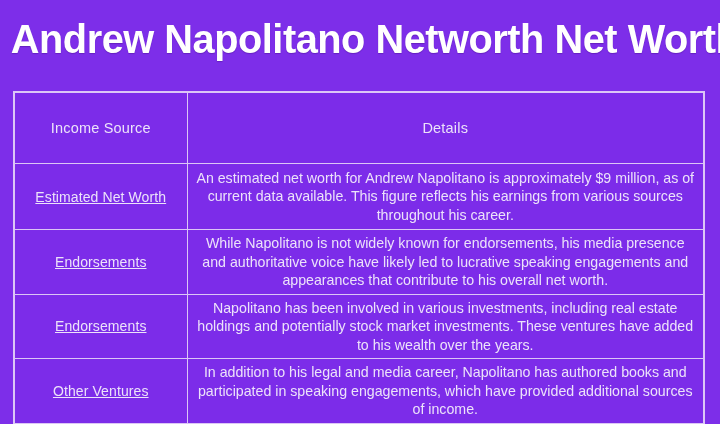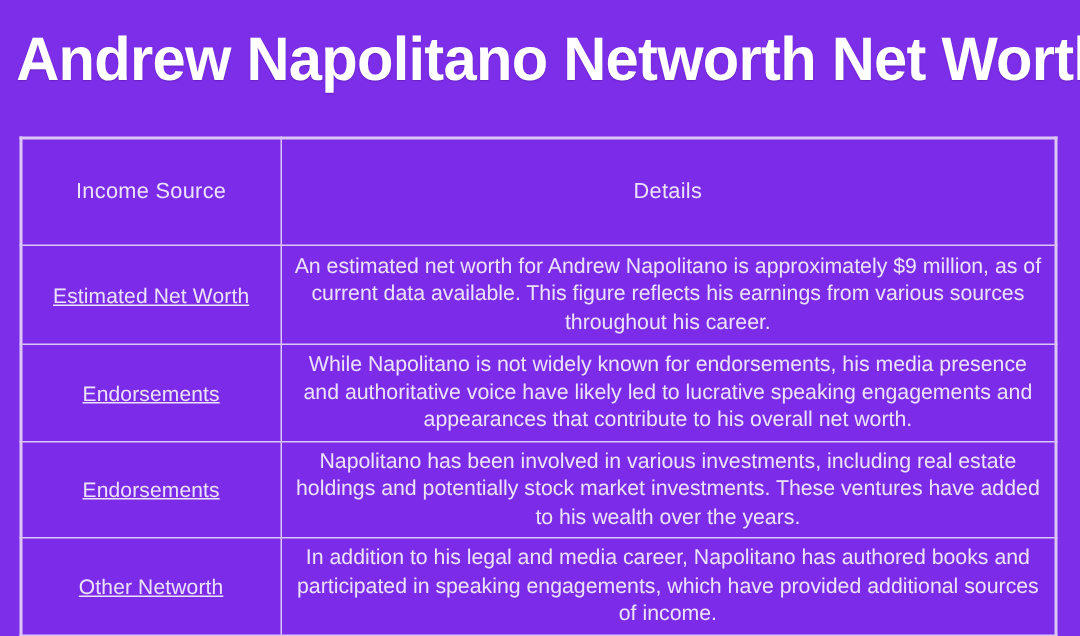--- a/index.html
+++ b/index.html
@@ -108,17 +108,17 @@
       <td class="cell-source">Endorsements</td>
       <td class="cell-details">While Napolitano is not widely known for endorsements, his media presence and authoritative voice have likely led to lucrative speaking engagements and appearances that contribute to his overall net worth.</td>
     </tr>
 
     <tr class="data-row row-3">
       <td class="cell-source">Endorsements</td>
       <td class="cell-details">Napolitano has been involved in various investments, including real estate holdings and potentially stock market investments. These ventures have added to his wealth over the years.</td>
     </tr>
 
     <tr class="data-row row-4">
-      <td class="cell-source">Other Networth</td>
+      <td class="cell-source">Other Ventures</td>
       <td class="cell-details">In addition to his legal and media career, Napolitano has authored books and participated in speaking engagements, which have provided additional sources of income.</td>
     </tr>
   </tbody>
 </table>
 
 </body></html>

